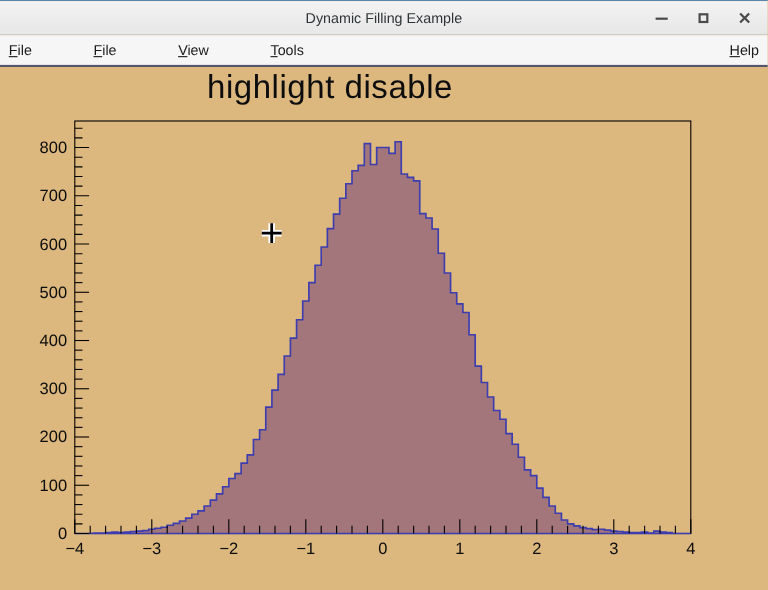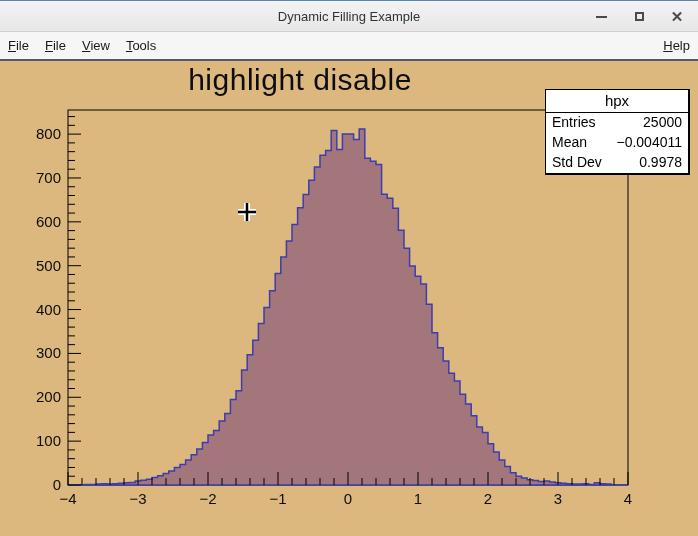--- a/index.html
+++ b/index.html
@@ -19,21 +19,21 @@
   .win-controls { position:absolute; right:10px; top:0; height:31px; display:flex; align-items:center; gap:16px; }
   .wc { width:22px; height:22px; display:flex; align-items:center; justify-content:center; cursor:default; }
   .wc-min i { display:block; width:11px; height:2px; background:#4a4a4a; }
   .wc-max i { display:block; width:9px; height:9px; border:2px solid #4a4a4a; }
   .wc-close { font-size:15px; font-weight:bold; color:#4a4a4a; }
 
   
   .menubar {
     position:absolute; left:0; top:31px; width:698px; height:29px;
     background:#f6f6f6; border-bottom:2px solid #55556e;
-    display:flex; align-items:center; font-size:13px; color:#1a1a1a;
+    display:flex; align-items:center; font-size:13px; color:#1a1a1a;gap:40px;
   }
   .menu-item { display:inline-block; padding:5px 8px; cursor:default; }
   .menu-item::first-letter { text-decoration:underline; }
   .menu-right { margin-left:auto; }
 
   
   .canvas { position:absolute; left:0; top:60px; width:698px; height:476px; background:#dcb87f; }
   #plot-svg { position:absolute; left:0; top:0; }
 
   .plot-title {
@@ -189,30 +189,15 @@
           <text x="61" y="165.84210526315792" text-anchor="end" font-size="15" fill="#0d0d0d">600</text>
           <text x="61" y="121.9824561403509" text-anchor="end" font-size="15" fill="#0d0d0d">700</text>
           <text x="61" y="78.12280701754389" text-anchor="end" font-size="15" fill="#0d0d0d">800</text>
         </g>
         <path d="M238,151H256M247,142V160" stroke="#ffffff" stroke-width="6" fill="none"></path>
         <path d="M238,151H256M247,142V160" stroke="#000000" stroke-width="2.5" fill="none"></path>
       </svg>
 
     <div class="plot-title">highlight disable</div>
 
-    <div class="stats">
-      <div class="stats-title">hpx</div>
-      <div class="stats-row">
-        <span class="l">Entries</span>
-        <span class="v">25000</span>
-      </div>
-      <div class="stats-row">
-        <span class="l">Mean</span>
-        <span class="v">−0.004011</span>
-      </div>
-      <div class="stats-row">
-        <span class="l">Std Dev</span>
-        <span class="v">0.9978</span>
-      </div>
-    </div>
   </div>
 
 </div>
 
 </body></html>

